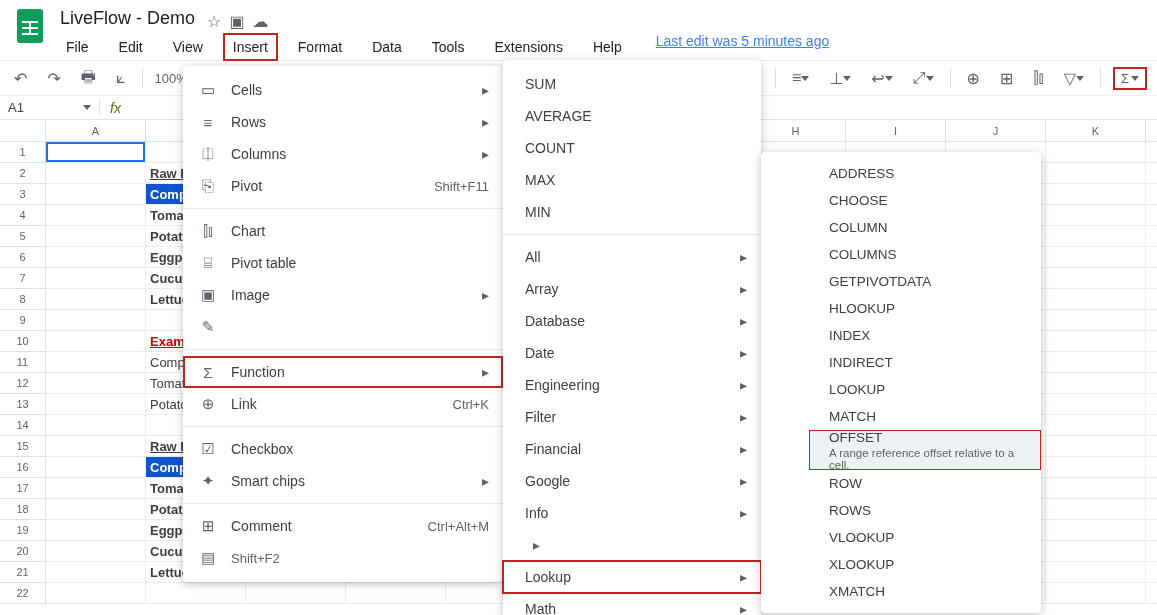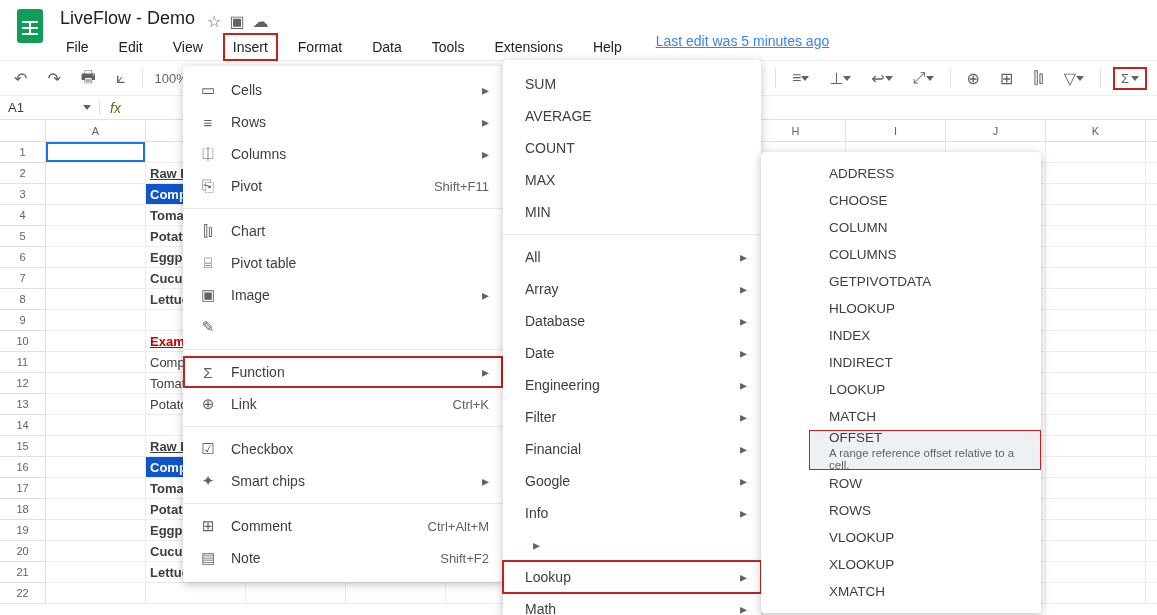--- a/index.html
+++ b/index.html
@@ -530,21 +530,20 @@
       <span class="sub-arrow">▸</span>
     </div>
     <div class="menu-divider"></div>
     <div class="menu-row">
       <span class="ic">⊞</span>
       <span class="label">Comment</span>
       <span class="shortcut">Ctrl+Alt+M</span>
     </div>
     <div class="menu-row">
       <span class="ic">▤</span>
-      <span class="label">Note</span>
       <span class="shortcut">Shift+F2</span>
     </div>
   </div>
 
 <div class="menu" id="fn-menu-1">
     <div class="menu-row">
       <span class="label">SUM</span>
     </div>
     <div class="menu-row">
       <span class="label">AVERAGE</span>

